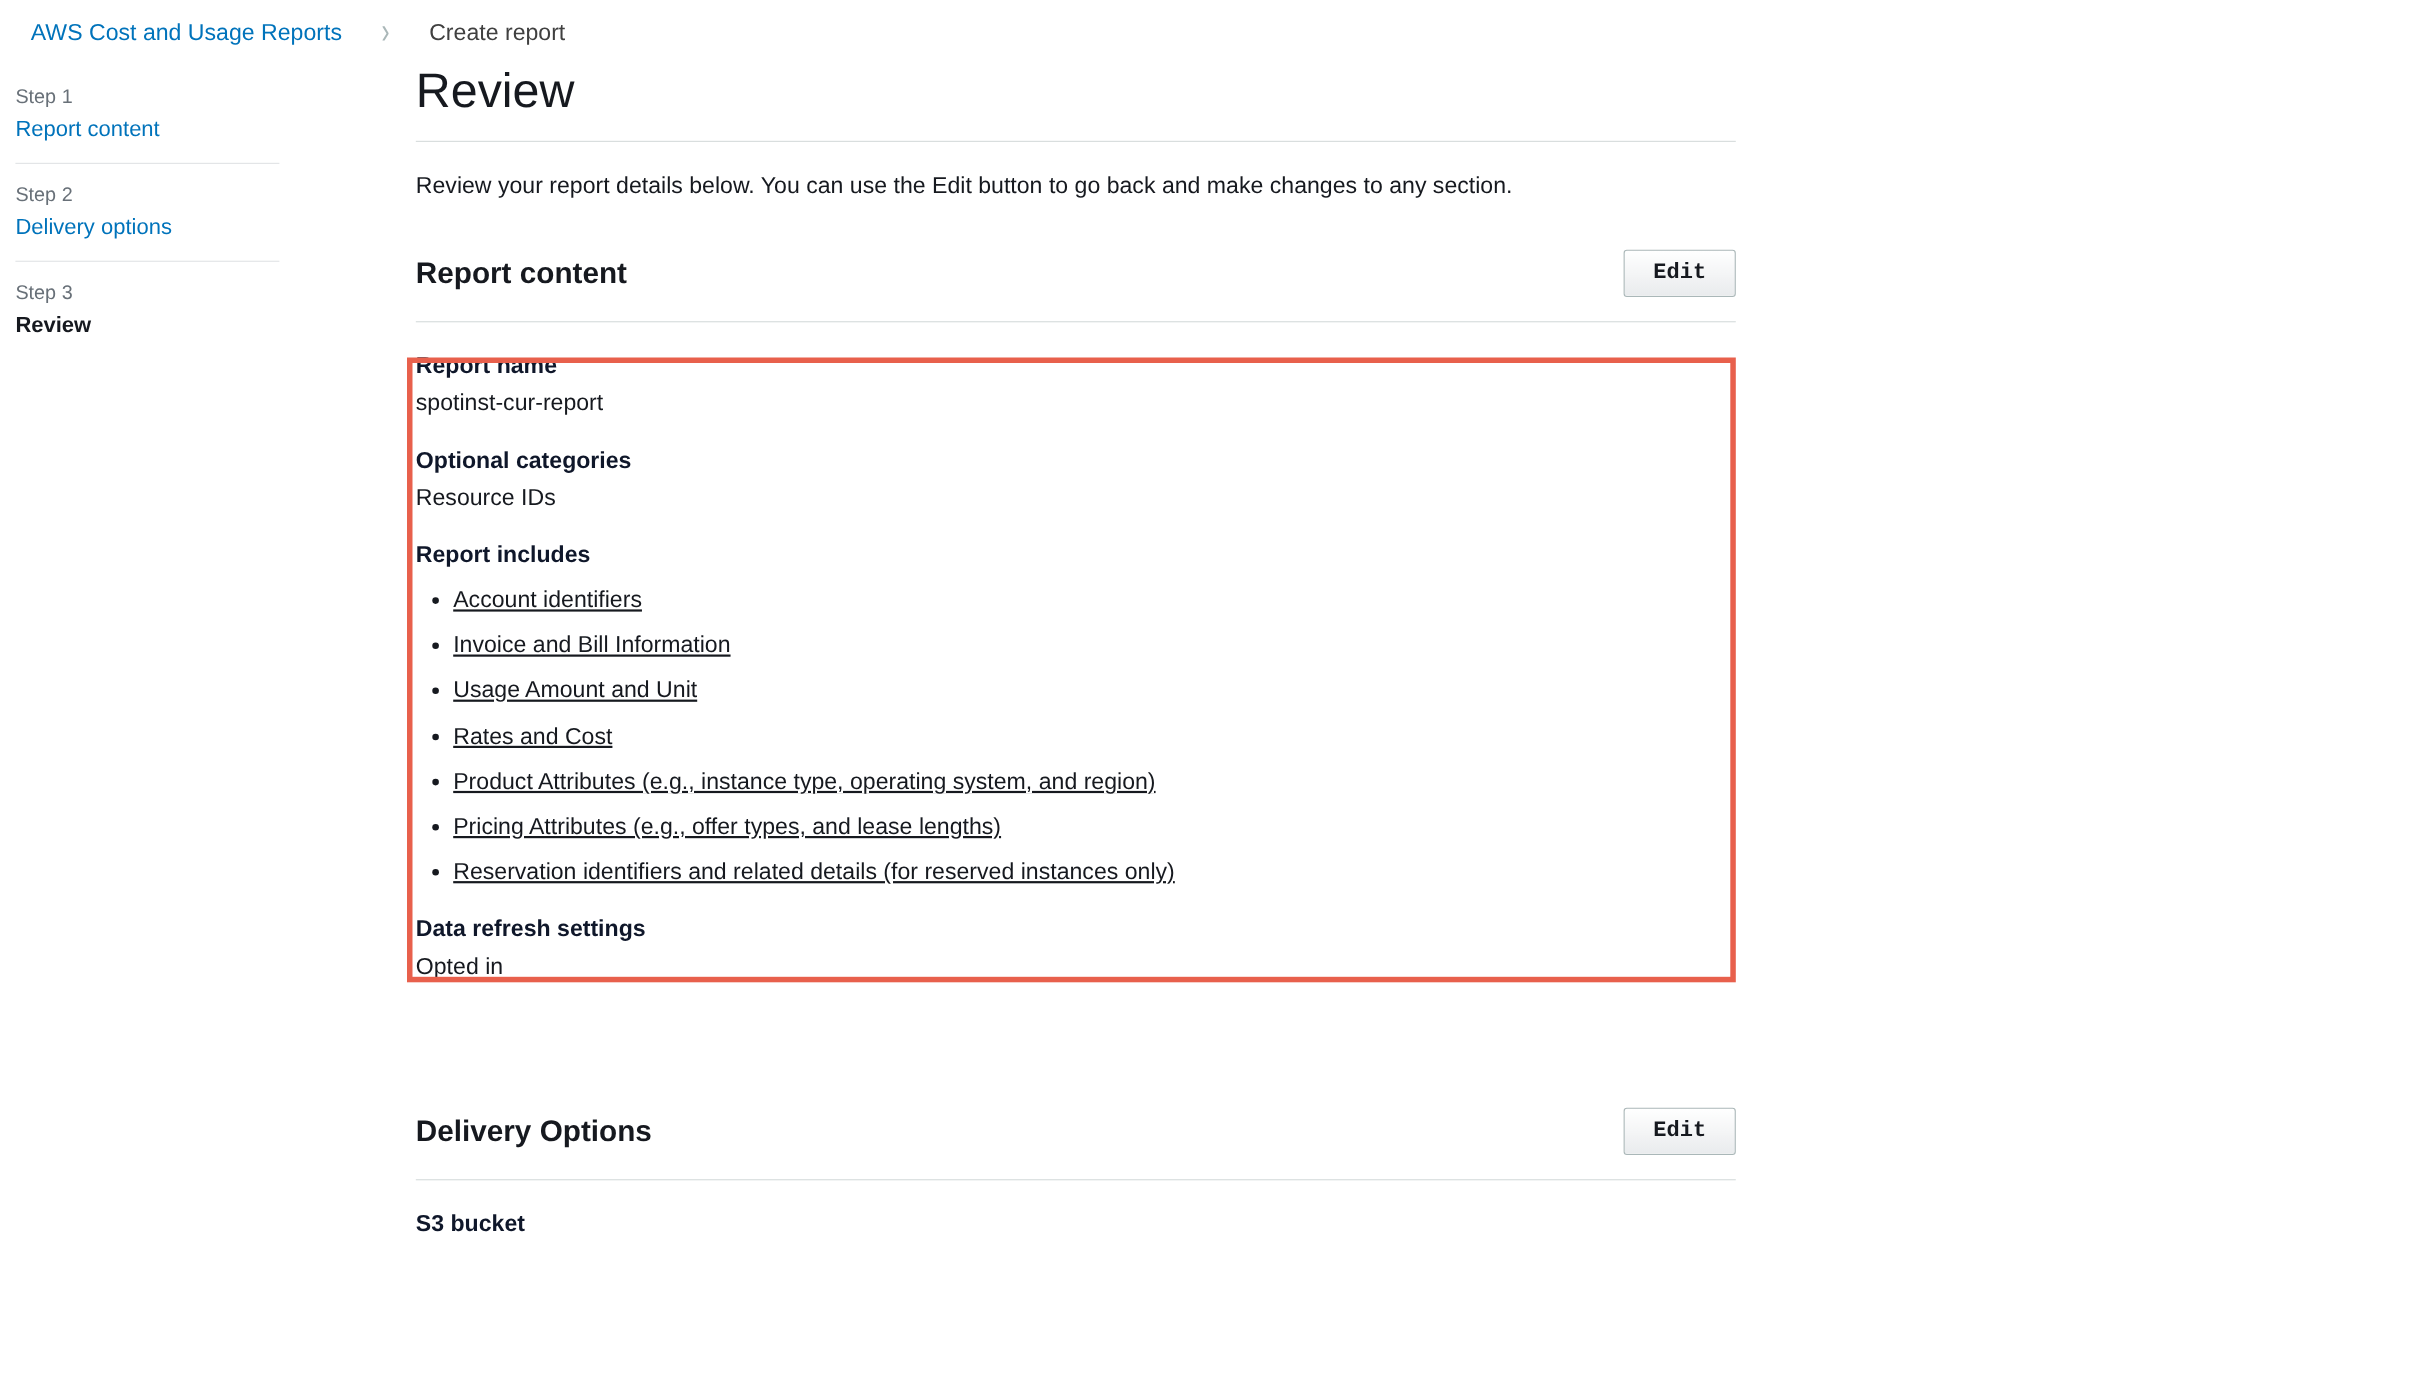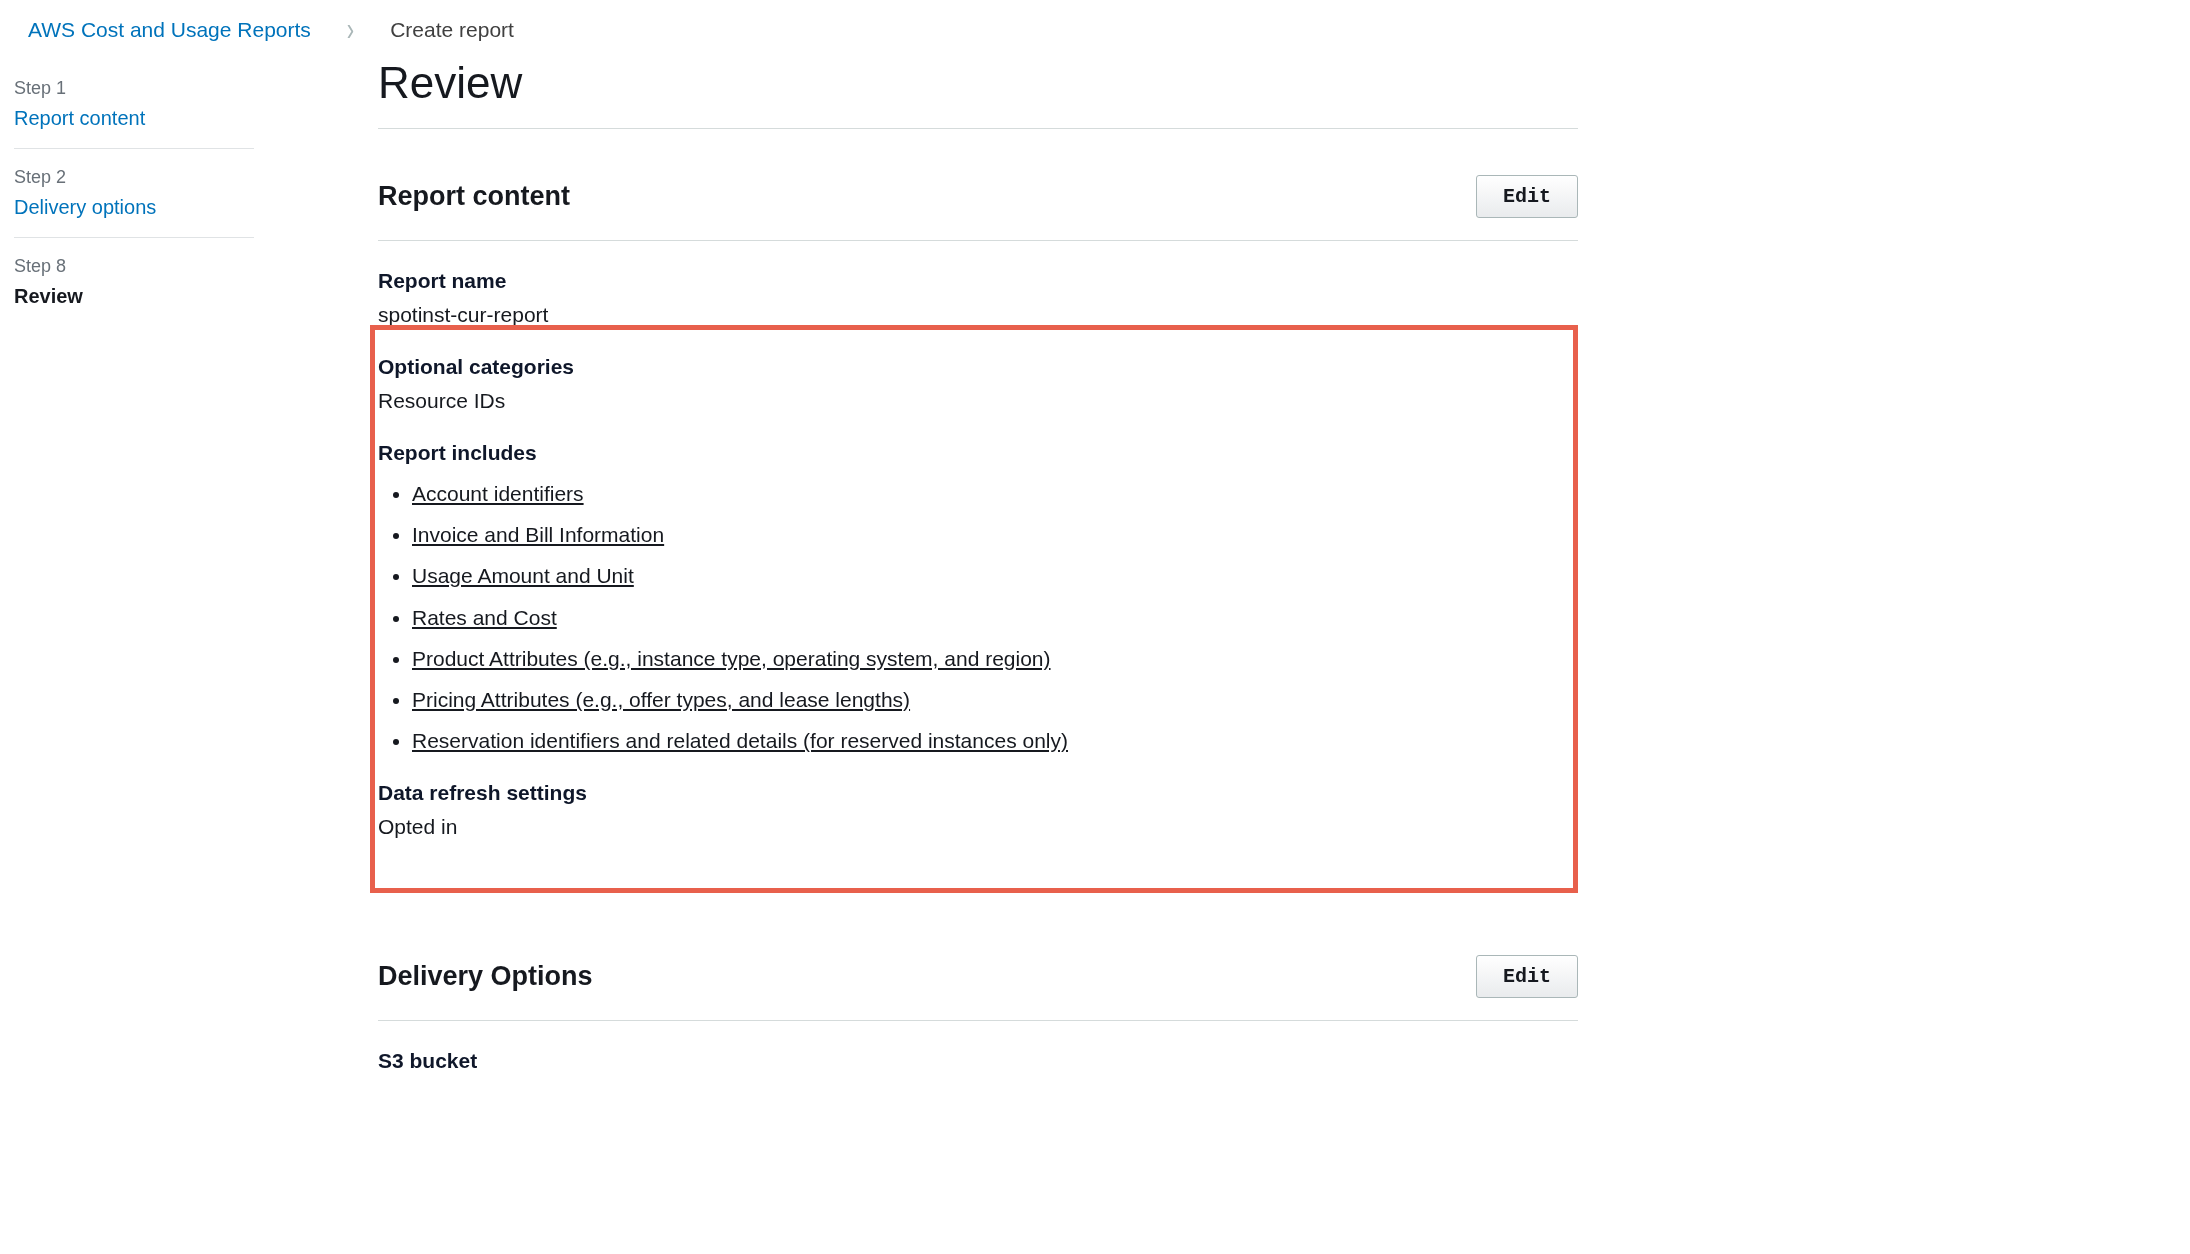--- a/index.html
+++ b/index.html
@@ -185,29 +185,30 @@
     <div class="step-label">Step 1</div>
     <div class="step-title">Report content</div>
   </div>
   <hr class="step-divider">
   <div class="step-block">
     <div class="step-label">Step 2</div>
     <div class="step-title">Delivery options</div>
   </div>
   <hr class="step-divider">
   <div class="step-block">
-    <div class="step-label">Step 8</div>
+    <div class="step-label">Step 3</div>
     <div class="step-title current">Review</div>
   </div>
 </nav>
 
 <main class="main">
 
   <h1 class="page-title">Review</h1>
 
+  <p class="intro">Review your report details below. You can use the Edit button to go back and make changes to any section.</p>
 
   <div class="section-head">
     <h2>Report content</h2>
     <button class="btn">Edit</button>
   </div>
   <hr class="divider-line">
 
   <div class="field-group">
     <div class="field-label">Report name</div>
     <div class="field-value">spotinst-cur-report</div>

